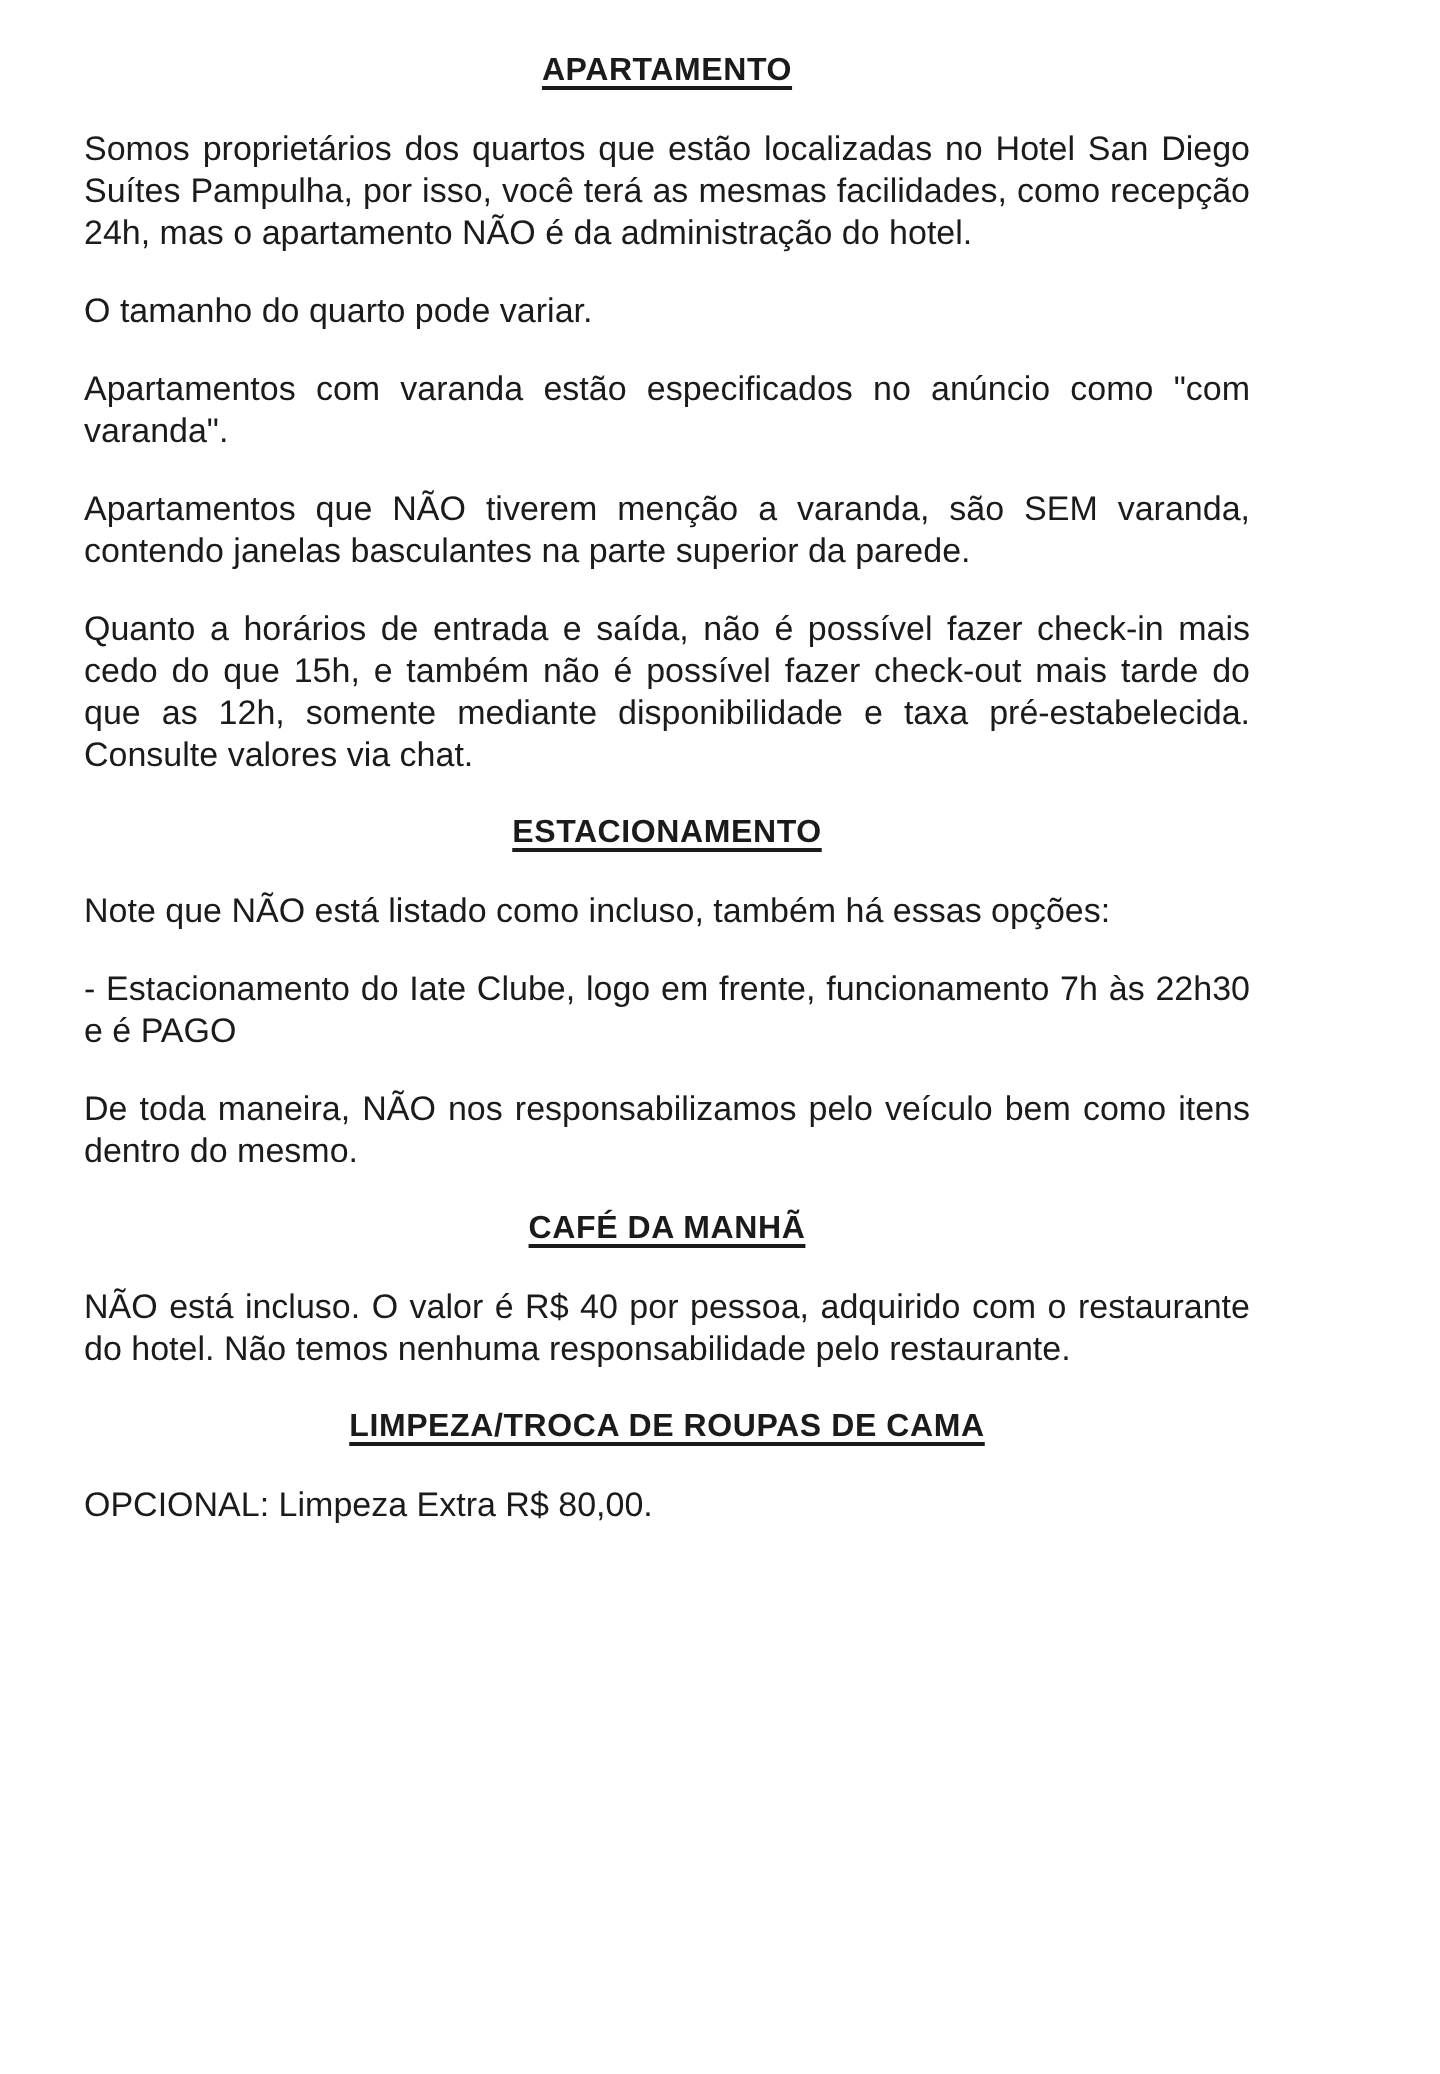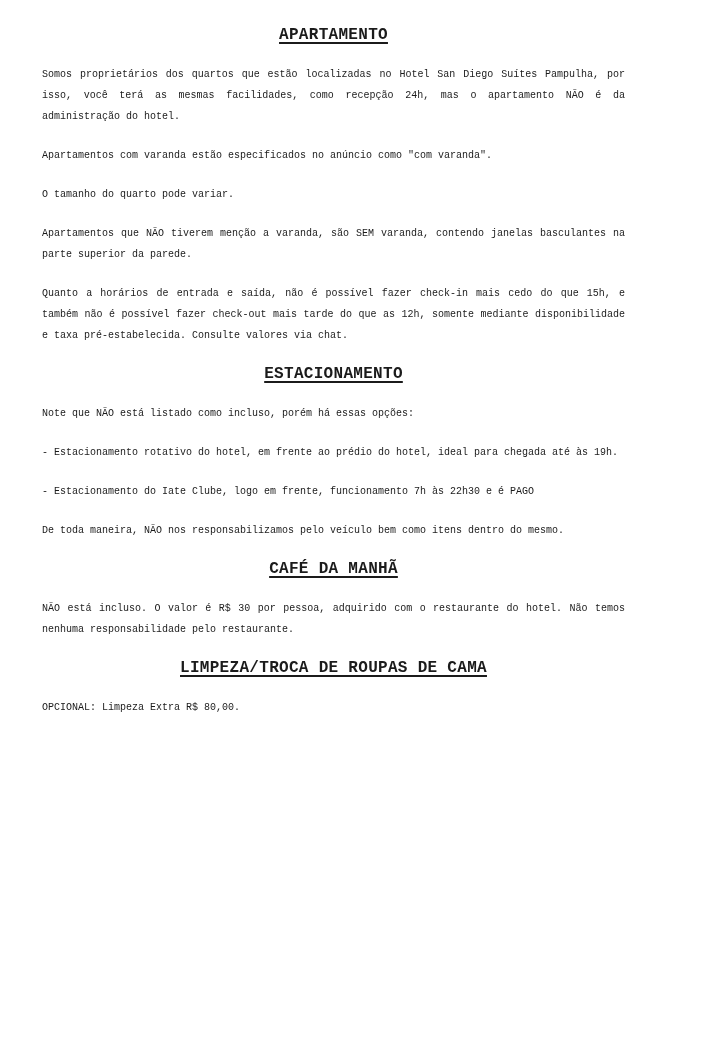--- a/index.html
+++ b/index.html
@@ -6,79 +6,78 @@
     margin: 0;
     padding: 0;
     background: #ffffff;
   }
   .page {
     width: 667px;
     height: 1037px;
     box-sizing: border-box;
     background: #ffffff;
     padding: 25px 42px 0 42px;
-    font-family: Liberation Mono, monospace;
+    font-family: Liberation Sans, sans-serif;
     color: #1b1b1b;
     overflow: hidden;
   }
   .section { margin: 0; }
   .section-heading {
     font-size: 16px;
     line-height: 21px;
     font-weight: bold;
     text-align: center;
     text-decoration: underline;
     text-decoration-thickness: 2px;
     text-underline-offset: 3px;
     letter-spacing: 0.3px;
     margin: 18px 0;
   }
   .section:first-child .section-heading { margin-top: 0; }
   .para {
-    font-size: 10px;
+    font-size: 17px;
     line-height: 21px;
     text-align: justify;
     margin: 18px 0;
   }
 </style>
 </head>
 <body>
 
 <div class="page">
   <div id="sections-root">
   <div class="section">
     <div class="section-heading">APARTAMENTO</div>
     <div class="section-paragraphs">
           <p class="para">Somos proprietários dos quartos que estão localizadas no Hotel San Diego Suítes Pampulha, por isso, você terá as mesmas facilidades, como recepção 24h, mas o apartamento NÃO é da administração do hotel.</p>
+          <p class="para">O tamanho do quarto pode variar.</p>
           <p class="para">Apartamentos com varanda estão especificados no anúncio como "com varanda".</p>
-          <p class="para">O tamanho do quarto pode variar.</p>
           <p class="para">Apartamentos que NÃO tiverem menção a varanda, são SEM varanda, contendo janelas basculantes na parte superior da parede.</p>
         </div>
   </div>
 
   <div class="section">
     <div class="section-paragraphs">
           <p class="para">Quanto a horários de entrada e saída, não é possível fazer check-in mais cedo do que 15h, e também não é possível fazer check-out mais tarde do que as 12h, somente mediante disponibilidade e taxa pré-estabelecida. Consulte valores via chat.</p>
         </div>
   </div>
 
   <div class="section">
     <div class="section-heading">ESTACIONAMENTO</div>
     <div class="section-paragraphs">
-          <p class="para">Note que NÃO está listado como incluso, porém há essas opções:</p>
-          <p class="para">- Estacionamento rotativo do hotel, em frente ao prédio do hotel, ideal para chegada até às 19h.</p>
+          <p class="para">Note que NÃO está listado como incluso, também há essas opções:</p>
           <p class="para">- Estacionamento do Iate Clube, logo em frente, funcionamento 7h às 22h30 e é PAGO</p>
           <p class="para">De toda maneira, NÃO nos responsabilizamos pelo veículo bem como itens dentro do mesmo.</p>
         </div>
   </div>
 
   <div class="section">
     <div class="section-heading">CAFÉ DA MANHÃ</div>
     <div class="section-paragraphs">
-          <p class="para">NÃO está incluso. O valor é R$ 30 por pessoa, adquirido com o restaurante do hotel. Não temos nenhuma responsabilidade pelo restaurante.</p>
+          <p class="para">NÃO está incluso. O valor é R$ 40 por pessoa, adquirido com o restaurante do hotel. Não temos nenhuma responsabilidade pelo restaurante.</p>
         </div>
   </div>
 
   <div class="section">
   </div>
 
   <div class="section">
     <div class="section-heading">LIMPEZA/TROCA DE ROUPAS DE CAMA</div>
     <div class="section-paragraphs">
           <p class="para">OPCIONAL: Limpeza Extra R$ 80,00.</p>

